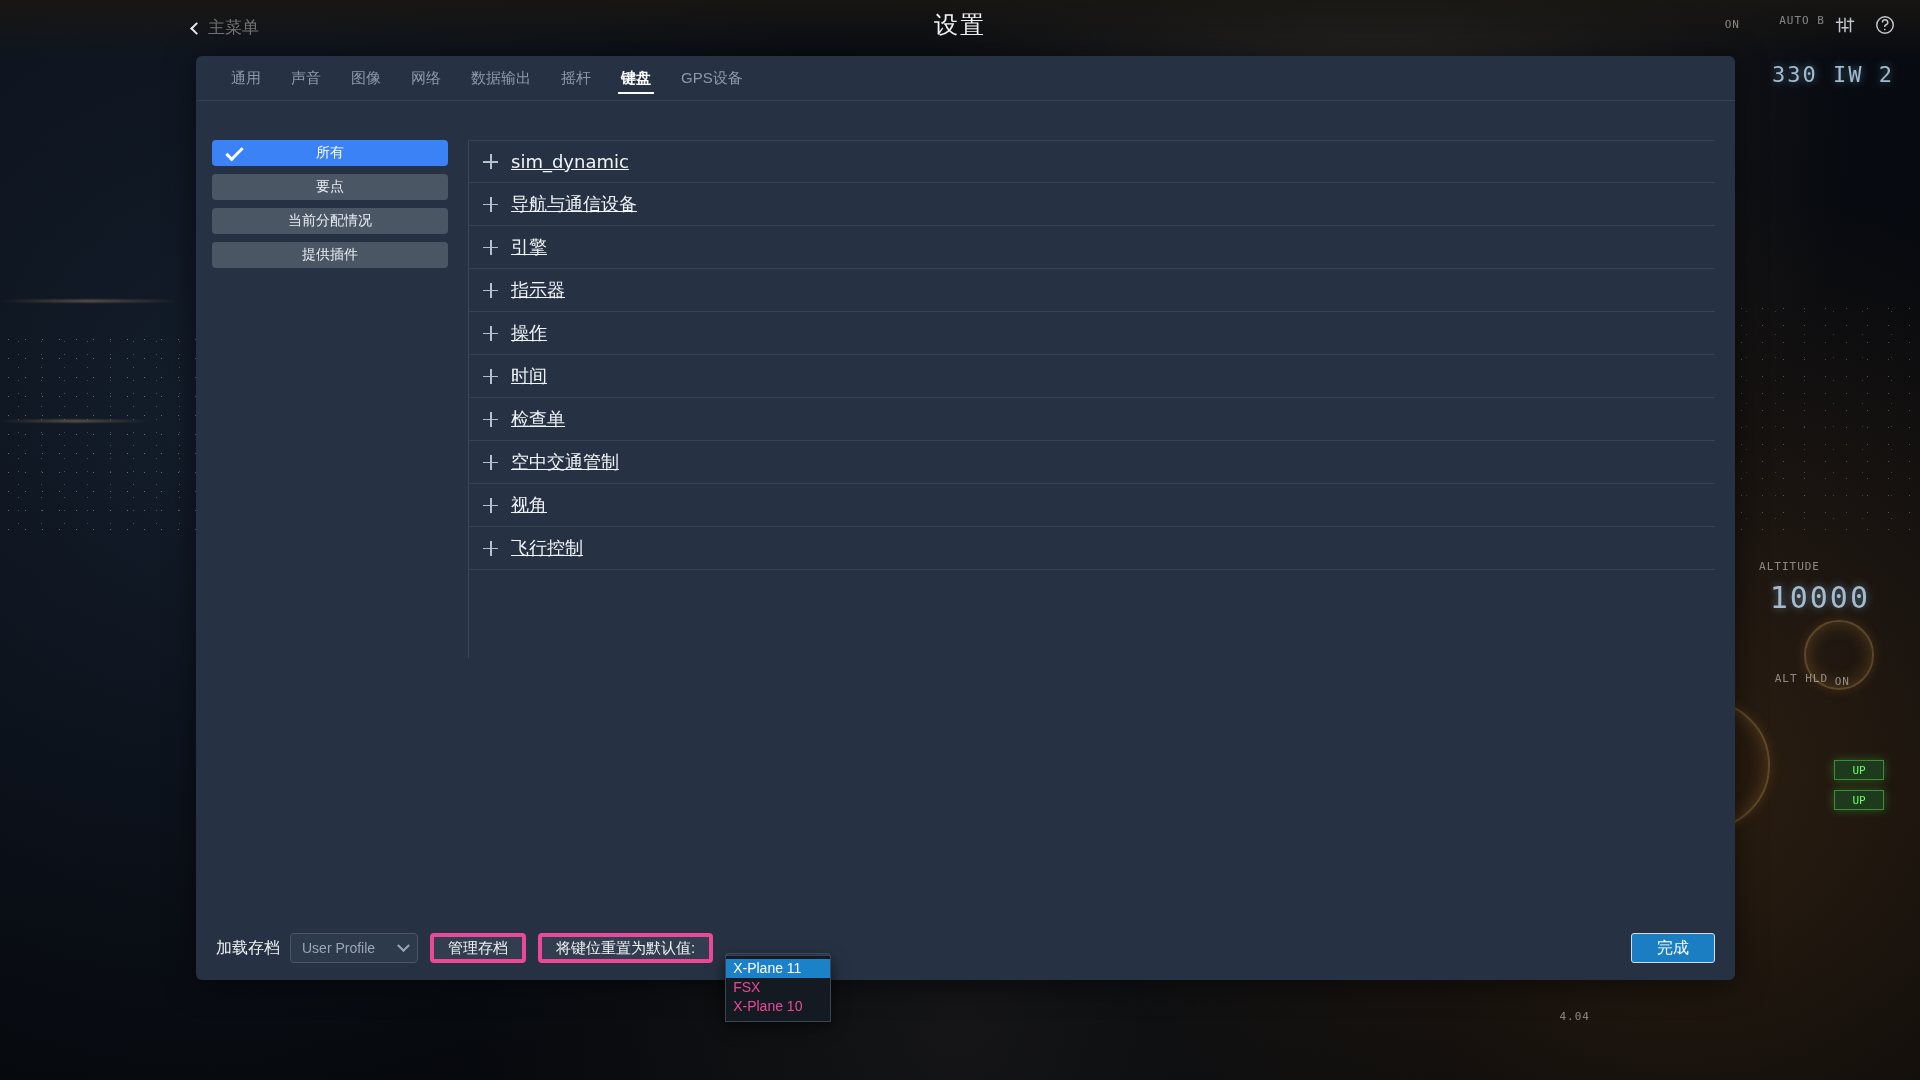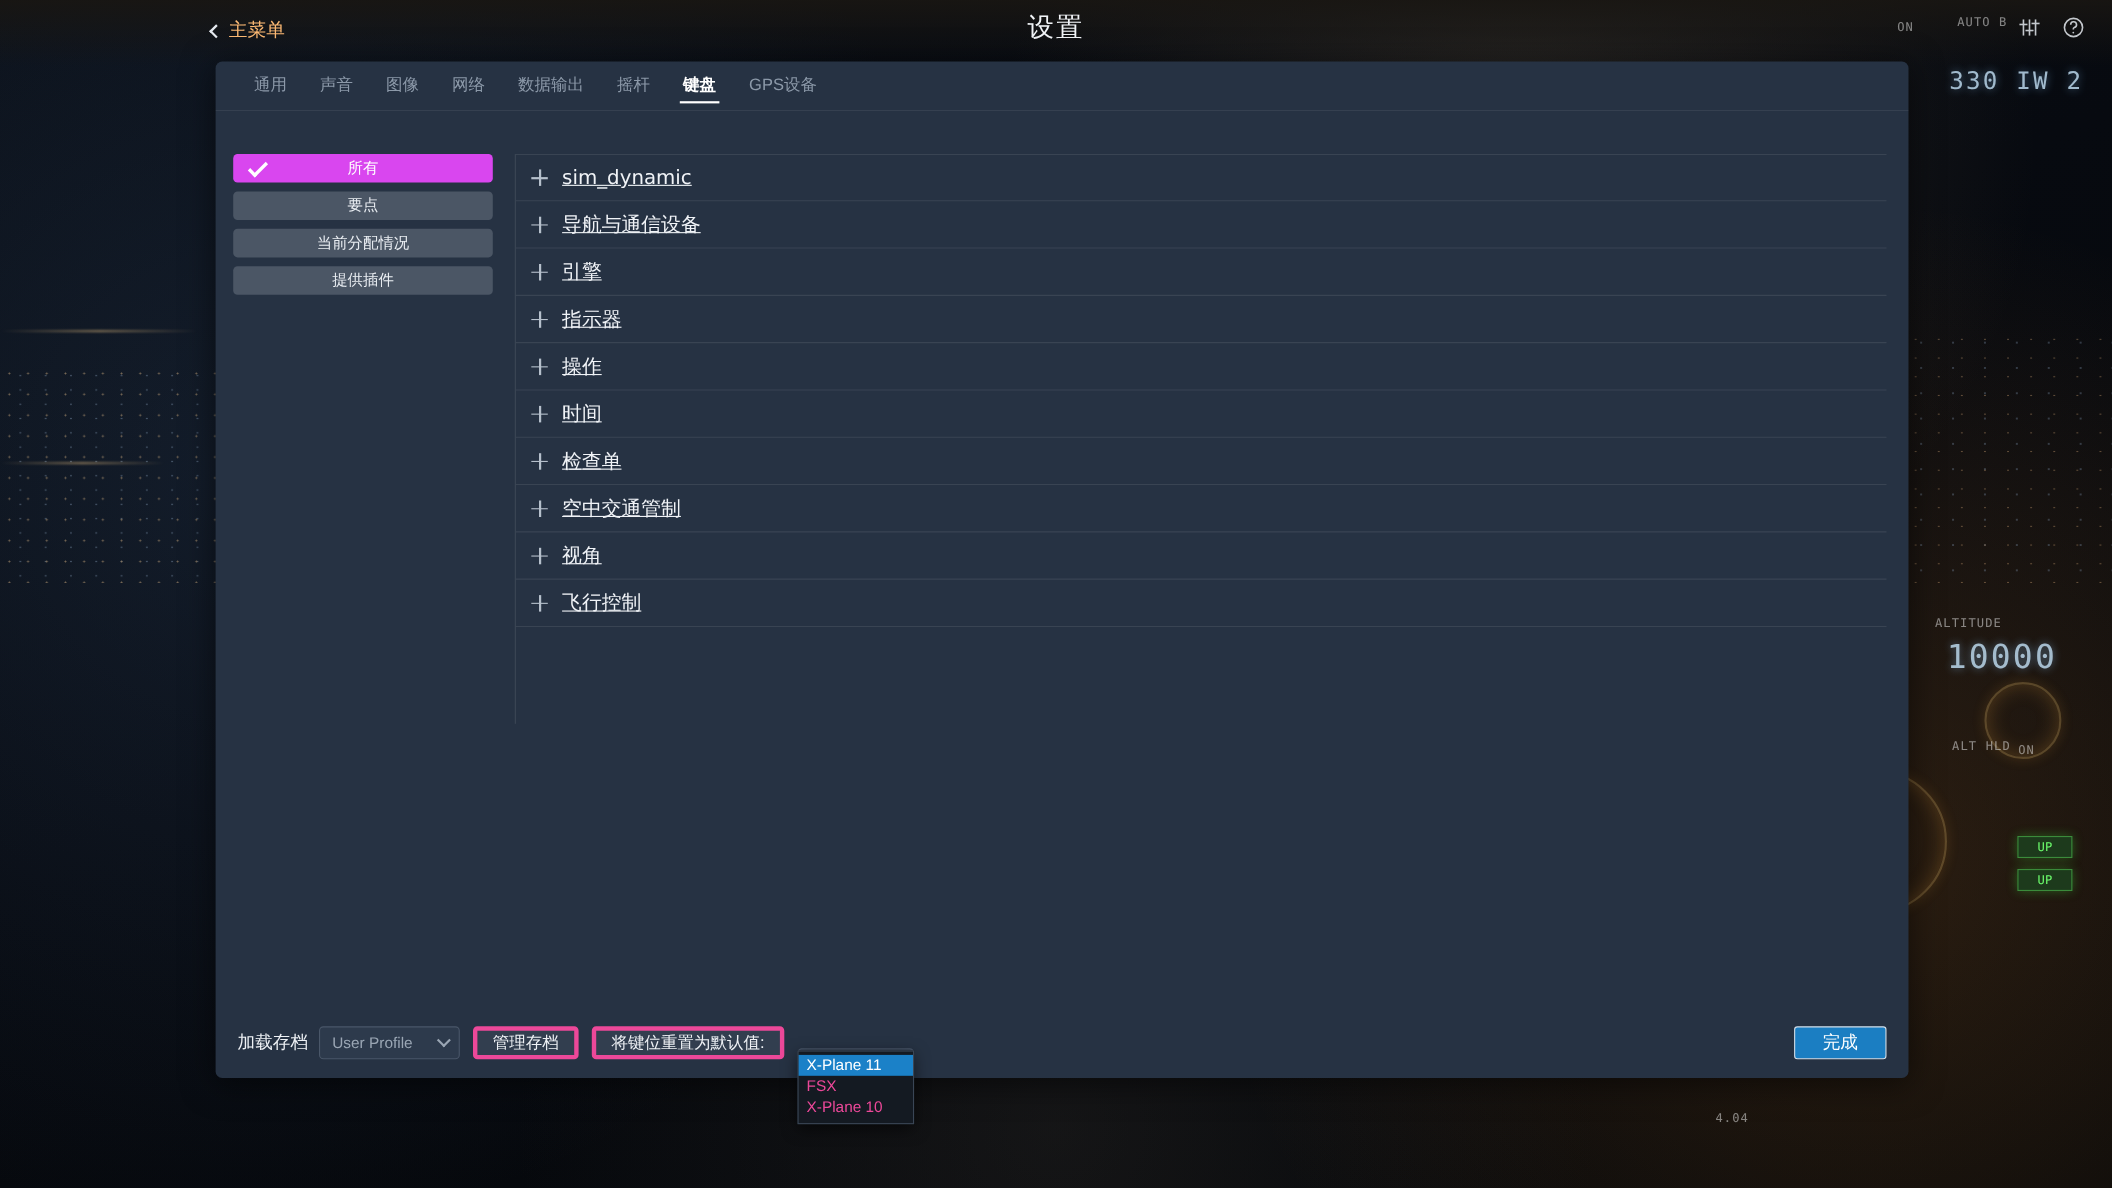--- a/index.html
+++ b/index.html
@@ -73,21 +73,21 @@
     width: 1539px; height: 924px;
     background: #263243;
     border-radius: 6px;
     box-shadow: 0 4px 30px rgba(0,0,0,0.55);
   }
 
   
   .back-link {
     position: absolute; left: 192px; top: 16px;
     display: flex; align-items: center; gap: 7px;
-    color: #fdba74; font-size: 17px; cursor: pointer;
+    color: #737373; font-size: 17px; cursor: pointer;
   }
   .back-link .chev {
     display: inline-block; width: 9px; height: 9px;
     border-left: 2px solid #e6eaf0; border-bottom: 2px solid #e6eaf0;
     transform: rotate(45deg); margin-top: 1px;
   }
   .page-title {
     position: absolute; left: 0; right: 0; top: 9px;
     text-align: center; color: #f2f5f8; font-size: 24px; letter-spacing: 2px;
   }
@@ -142,21 +142,21 @@
   
   .sidebar {
     position: absolute; left: 16px; top: 84px; width: 236px;
   }
   .sidebtn {
     height: 26px; border-radius: 4px; margin-bottom: 8px;
     background: #4b5665; color: #e9edf2; font-size: 14px;
     display: flex; align-items: center; justify-content: center;
     position: relative; cursor: pointer;
   }
-  .sidebtn.selected { background: #d946ef; color: #ffffff; }
+  .sidebtn.selected { background: #3b82f6; color: #ffffff; }
   .sidebtn .check {
     position: absolute; left: 14px; top: 50%; transform: translateY(-55%);
     width: 17px; height: 9px;
     border-left: 3px solid #fff; border-bottom: 3px solid #fff;
     transform: translateY(-60%) rotate(-45deg);
   }
 
   
   .listsep {
     position: absolute; left: 272px; top: 84px; width: 1px; height: 518px;

